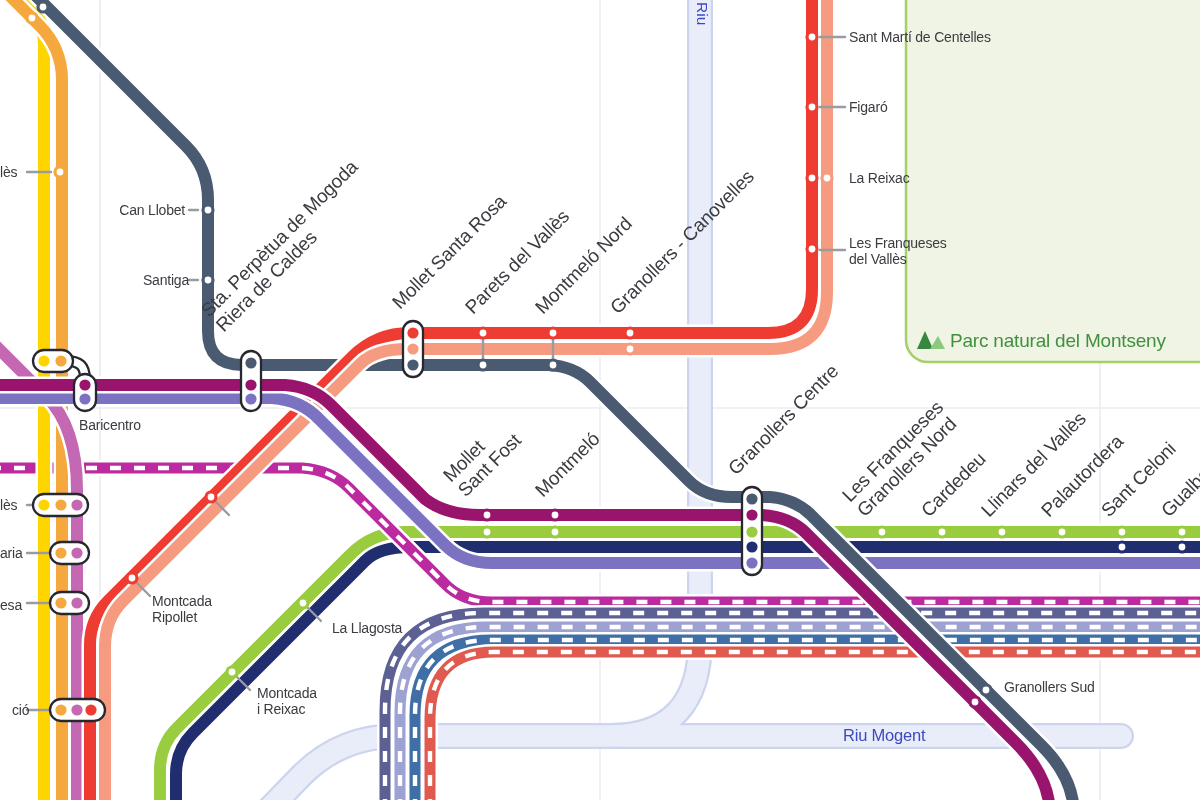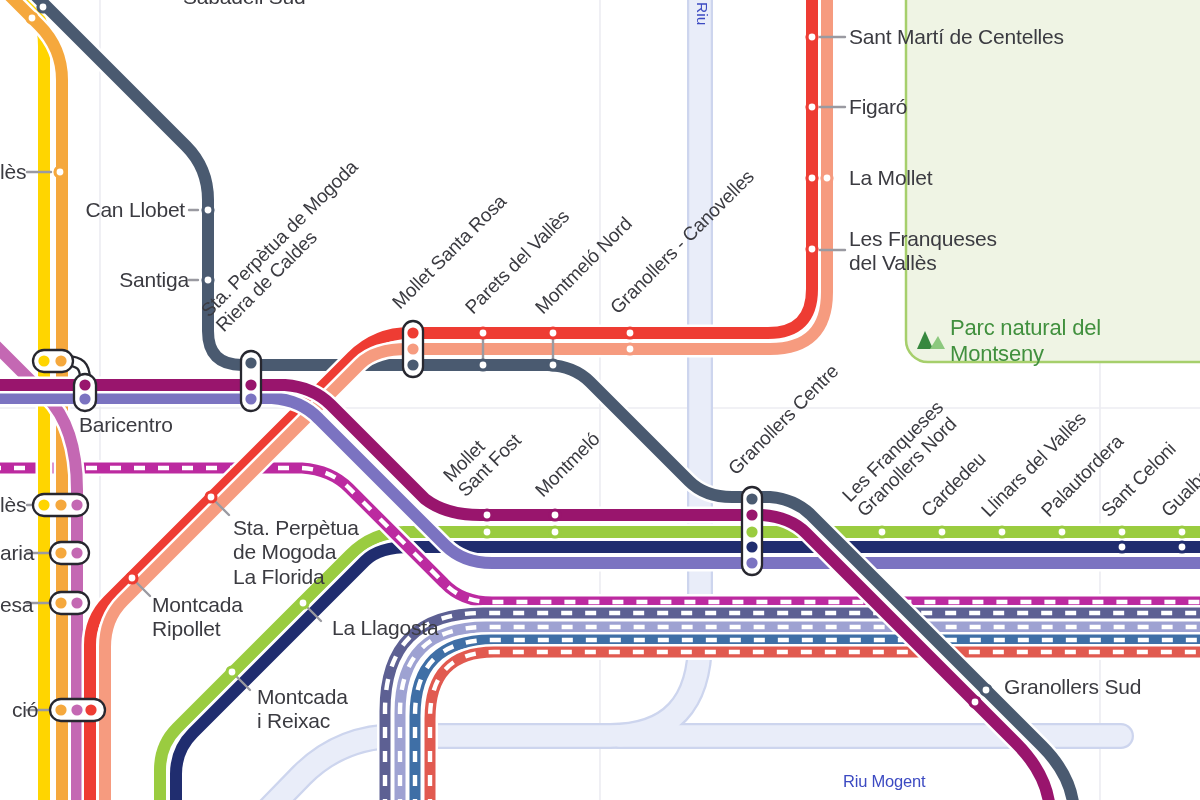--- a/index.html
+++ b/index.html
@@ -19,28 +19,28 @@
   .sdot{fill:#fff;stroke-width:3.2;}
   .st-yellow{stroke:var(--c-yellow)} .st-orange{stroke:var(--c-orange)} .st-pink{stroke:var(--c-pink)}
   .st-red{stroke:var(--c-red)} .st-salmon{stroke:var(--c-salmon)} .st-slate{stroke:var(--c-slate)}
   .st-purple{stroke:var(--c-purple)} .st-violet{stroke:var(--c-violet)} .st-green{stroke:var(--c-green)}
   .st-navy{stroke:var(--c-navy)} .st-dmag{stroke:var(--c-dashed-magenta)} .st-dsp{stroke:var(--c-dashed-slate-purple)}
   .st-dpw{stroke:var(--c-dashed-periwinkle)} .st-dsb{stroke:var(--c-dashed-steel-blue)} .st-dco{stroke:var(--c-dashed-coral)}
   .fl-yellow{fill:var(--c-yellow)} .fl-orange{fill:var(--c-orange)} .fl-pink{fill:var(--c-pink)}
   .fl-red{fill:var(--c-red)} .fl-salmon{fill:var(--c-salmon)} .fl-slate{fill:var(--c-slate)}
   .fl-purple{fill:var(--c-purple)} .fl-violet{fill:var(--c-violet)} .fl-green{fill:var(--c-green)}
   .fl-navy{fill:var(--c-navy)}
-  .lbl{position:absolute;font-size:21px;line-height:1.16;color:var(--c-label-text);
+  .lbl{position:absolute;font-size:14px;line-height:1.16;color:var(--c-label-text);
        white-space:pre-line;letter-spacing:-0.2px;}
   .vc{transform:translateY(-50%);}
   .ra{text-align:right;}
   .dlbl{position:absolute;font-size:19px;line-height:1.12;color:var(--c-label-text);white-space:pre;
         transform:translateY(-100%) rotate(-45deg);transform-origin:0 100%;letter-spacing:-0.2px;}
-  .river-lbl{font-size:16.5px;color:var(--c-river-text);margin-top:46px;}
-  .park-lbl{font-size:22px;color:var(--c-park-text);}
+  .river-lbl{font-size:16.5px;color:var(--c-river-text);}
+  .park-lbl{font-size:19px;color:var(--c-park-text);}
   .riu-v{position:absolute;left:711px;top:2px;font-size:15.5px;color:var(--c-river-text);
          transform:rotate(90deg);transform-origin:0 0;white-space:pre;}
 </style>
 </head>
 <body>
 
 <div id="stage">
 
 <svg id="map-svg" width="1200" height="800" viewBox="0 0 1200 800">
 
@@ -246,29 +246,26 @@
 <div class="lbl vc" style="left:0px;top:172px">lès</div>
 <div class="lbl vc ra" style="left:30px;top:210px;width:155px">Can Llobet</div>
 <div class="lbl vc ra" style="left:34px;top:280px;width:155px">Santiga</div>
 <div class="lbl vc" style="left:79px;top:425px">Baricentro</div>
 <div class="lbl vc" style="left:0px;top:505px">lès</div>
 <div class="lbl vc" style="left:0px;top:553px">aria</div>
 <div class="lbl vc" style="left:0px;top:605px">esa</div>
 <div class="lbl vc" style="left:12px;top:710px">ció</div>
 <div class="lbl" style="left:152px;top:593px">Montcada
 Ripollet</div>
-<div class="lbl" style="left:233px;top:516px">Sta. Perpètua
-de Mogoda
-La Florida</div>
 <div class="lbl vc" style="left:332px;top:628px">La Llagosta</div>
 <div class="lbl" style="left:257px;top:685px">Montcada
 i Reixac</div>
 <div class="lbl vc" style="left:849px;top:37px">Sant Martí de Centelles</div>
 <div class="lbl vc" style="left:849px;top:107px">Figaró</div>
-<div class="lbl vc" style="left:849px;top:178px">La Mollet</div>
+<div class="lbl vc" style="left:849px;top:178px">La Reixac</div>
 <div class="lbl vc" style="left:849px;top:251px">Les Franqueses
 del Vallès</div>
 <div class="lbl vc" style="left:1004px;top:687px">Granollers Sud</div>
 <div class="lbl vc river-lbl" style="left:843px;top:736px">Riu Mogent</div>
 <div class="lbl vc park-lbl" style="left:950px;top:341px">Parc natural del Montseny</div>
 <div class="riu-v">Riu</div>
 
 <div class="dlbl" style="left:227px;top:336px">Sta. Perpètua de Mogoda
 Riera de Caldes</div>
 <div class="dlbl" style="left:403px;top:313px">Mollet Santa Rosa</div>

